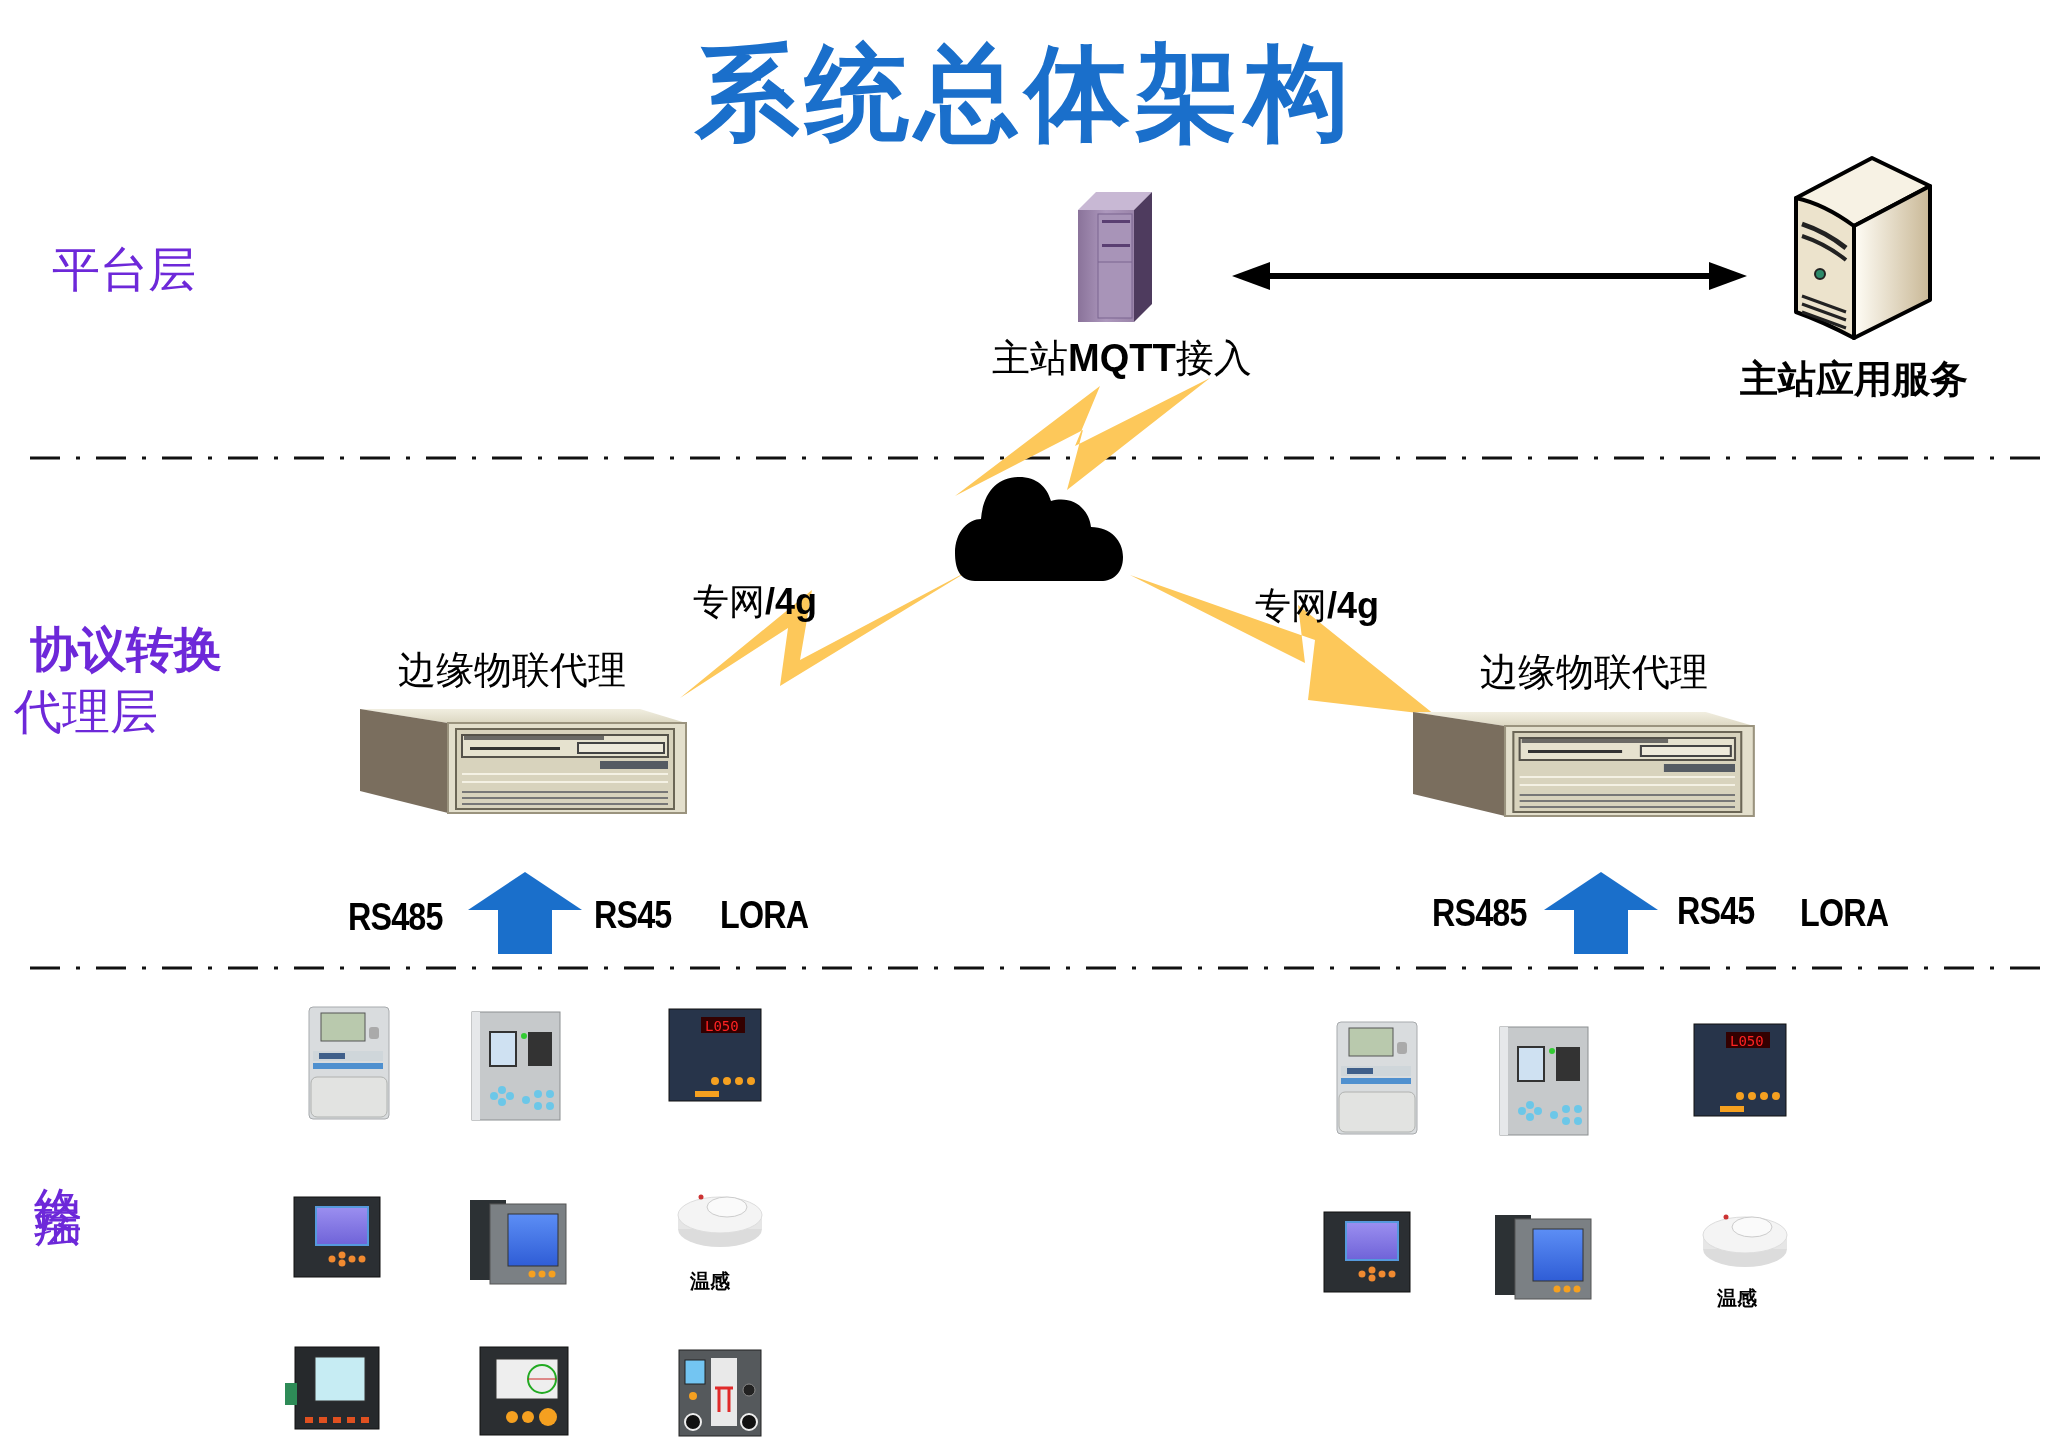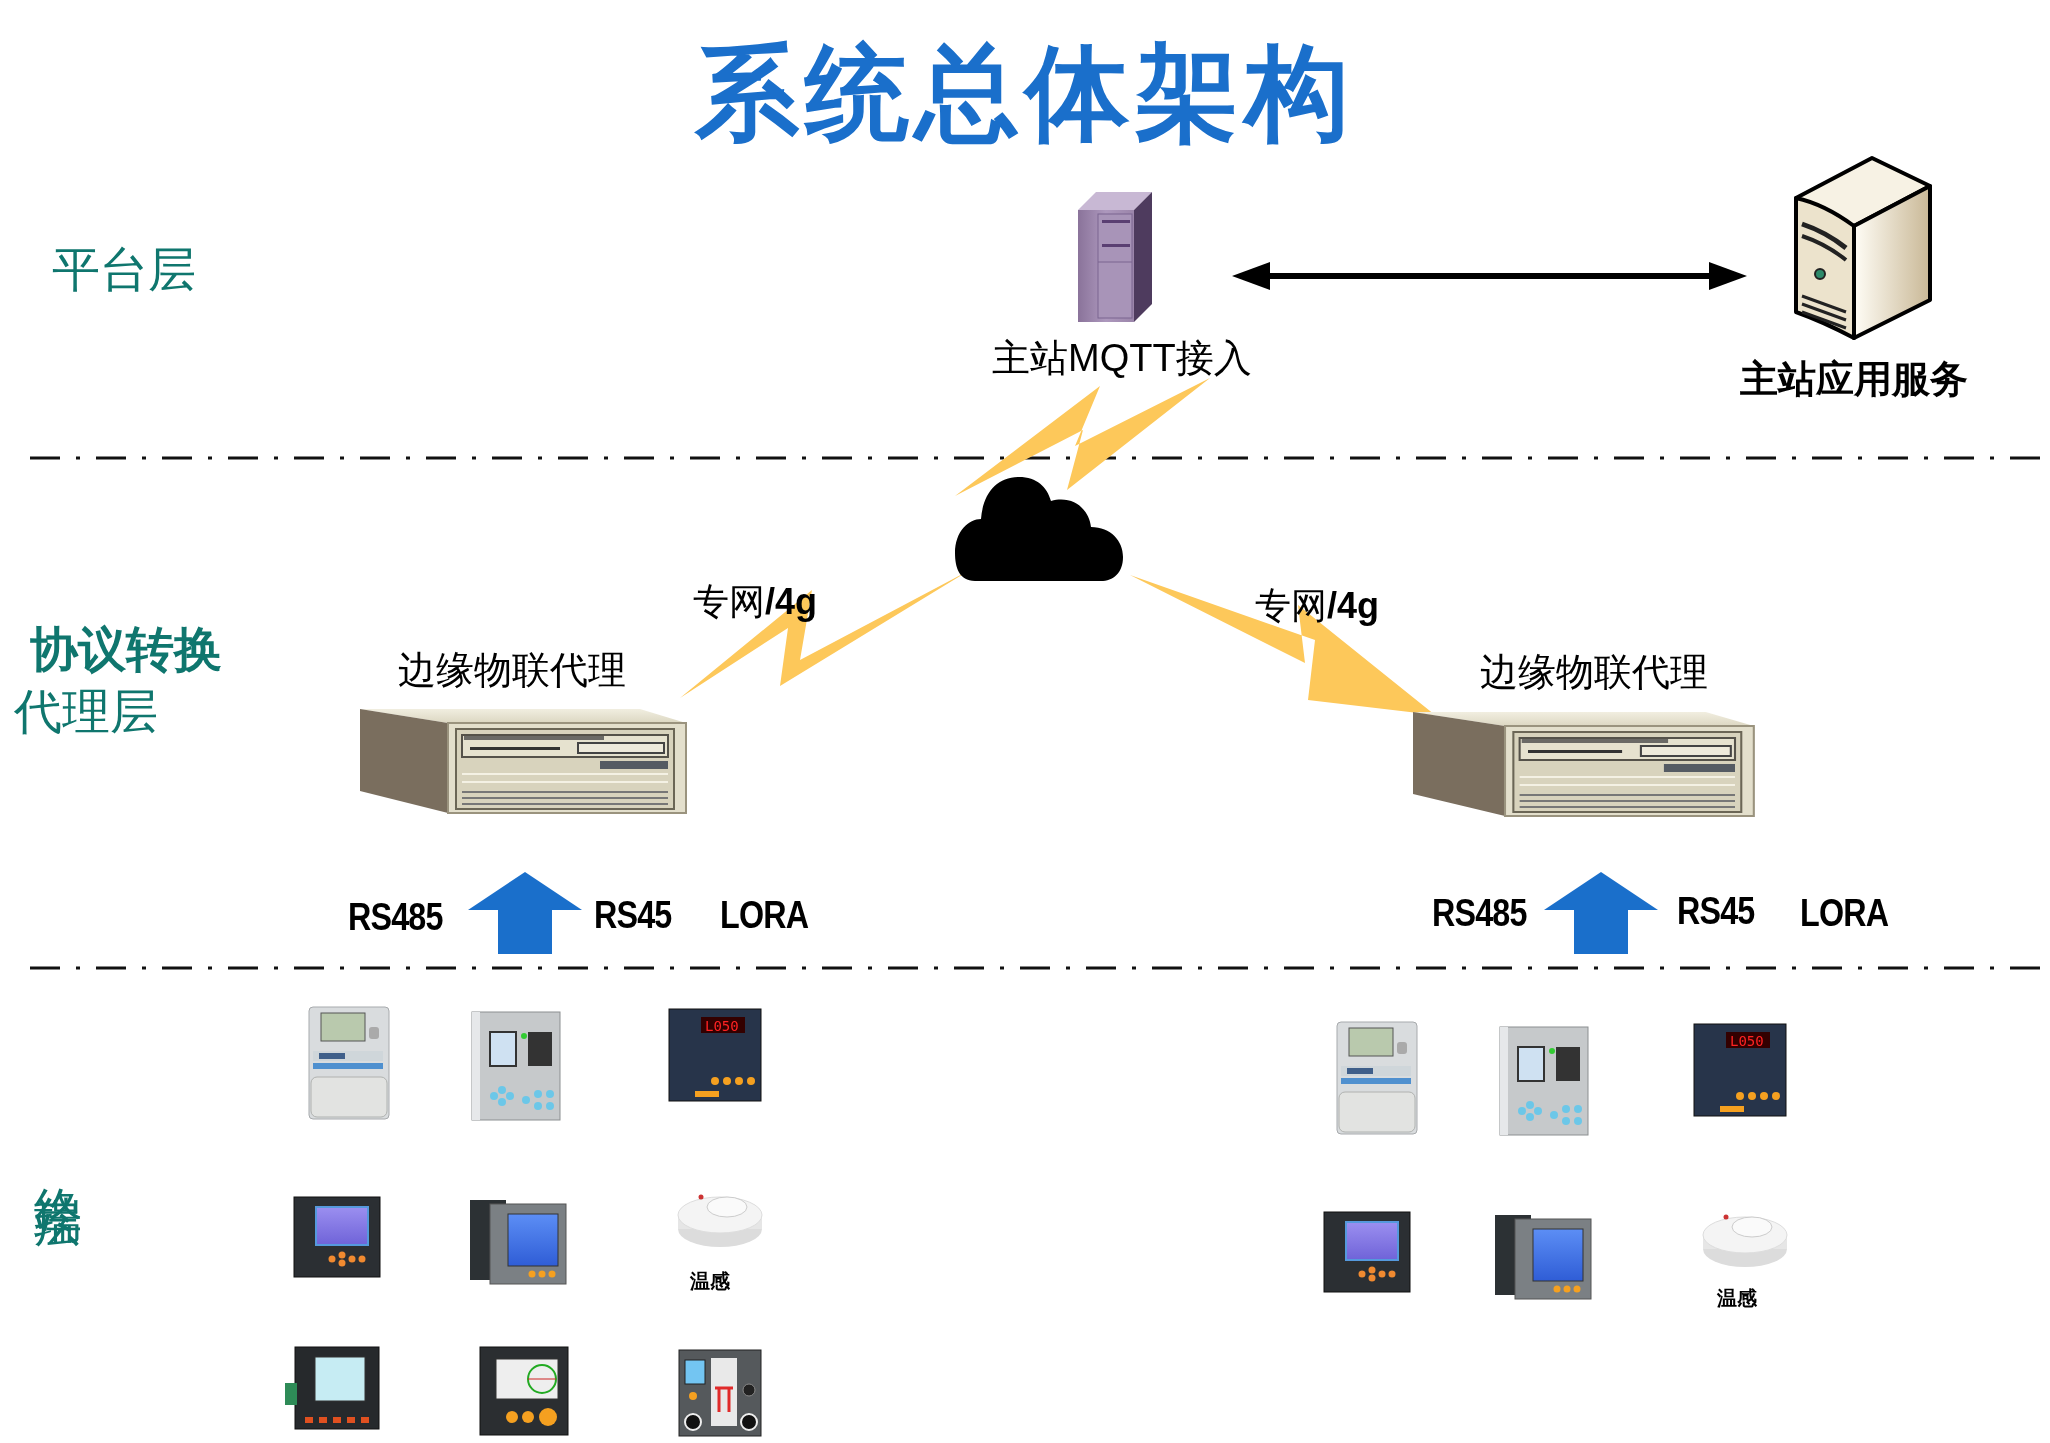--- a/index.html
+++ b/index.html
@@ -1,23 +1,23 @@
 <!DOCTYPE html>
 <html><head>
 <meta charset="utf-8">
 <style>
   html,body{margin:0;padding:0;background:#ffffff;}
   body{width:2050px;height:1443px;position:relative;overflow:hidden;font-family:"DejaVu Sans","Liberation Sans",sans-serif;color:#000;}
   .abs{position:absolute;}
   #title{left:0;width:2200px;top:38px;text-align:center;font-size:104px;font-weight:bold;color:#1a6fcb;letter-spacing:6px;line-height:110px;}
-  .layer{font-size:48px;line-height:58px;color:#0f766e;}
+  .layer{font-size:48px;line-height:58px;color:#6d28d9;}
   .vert{writing-mode:vertical-rl;font-size:48px;letter-spacing:8px;}
   .dashline{left:30px;width:2020px;height:4px;}
   .node-label{font-size:38px;white-space:nowrap;line-height:44px;}
-  .node-label b{font-family:"Liberation Sans",sans-serif;font-weight:normal;margin-top:36px;}
+  .node-label b{font-family:"Liberation Sans",sans-serif;font-weight:bold;margin-top:36px;}
   .bold-label{font-size:38px;font-weight:bold;white-space:nowrap;margin-top:16px;}
   .proto{font-family:"Liberation Sans",sans-serif;font-weight:bold;font-size:38px;transform:scaleX(0.85);transform-origin:left center;white-space:nowrap;letter-spacing:-1px;}
   .net{font-size:36px;white-space:nowrap;}
   .net b{font-family:"Liberation Sans",sans-serif;}
   .sensor-caption{font-size:20px;font-weight:bold;}
   .device{position:absolute;}
 </style>
 </head>
 <body>
 

